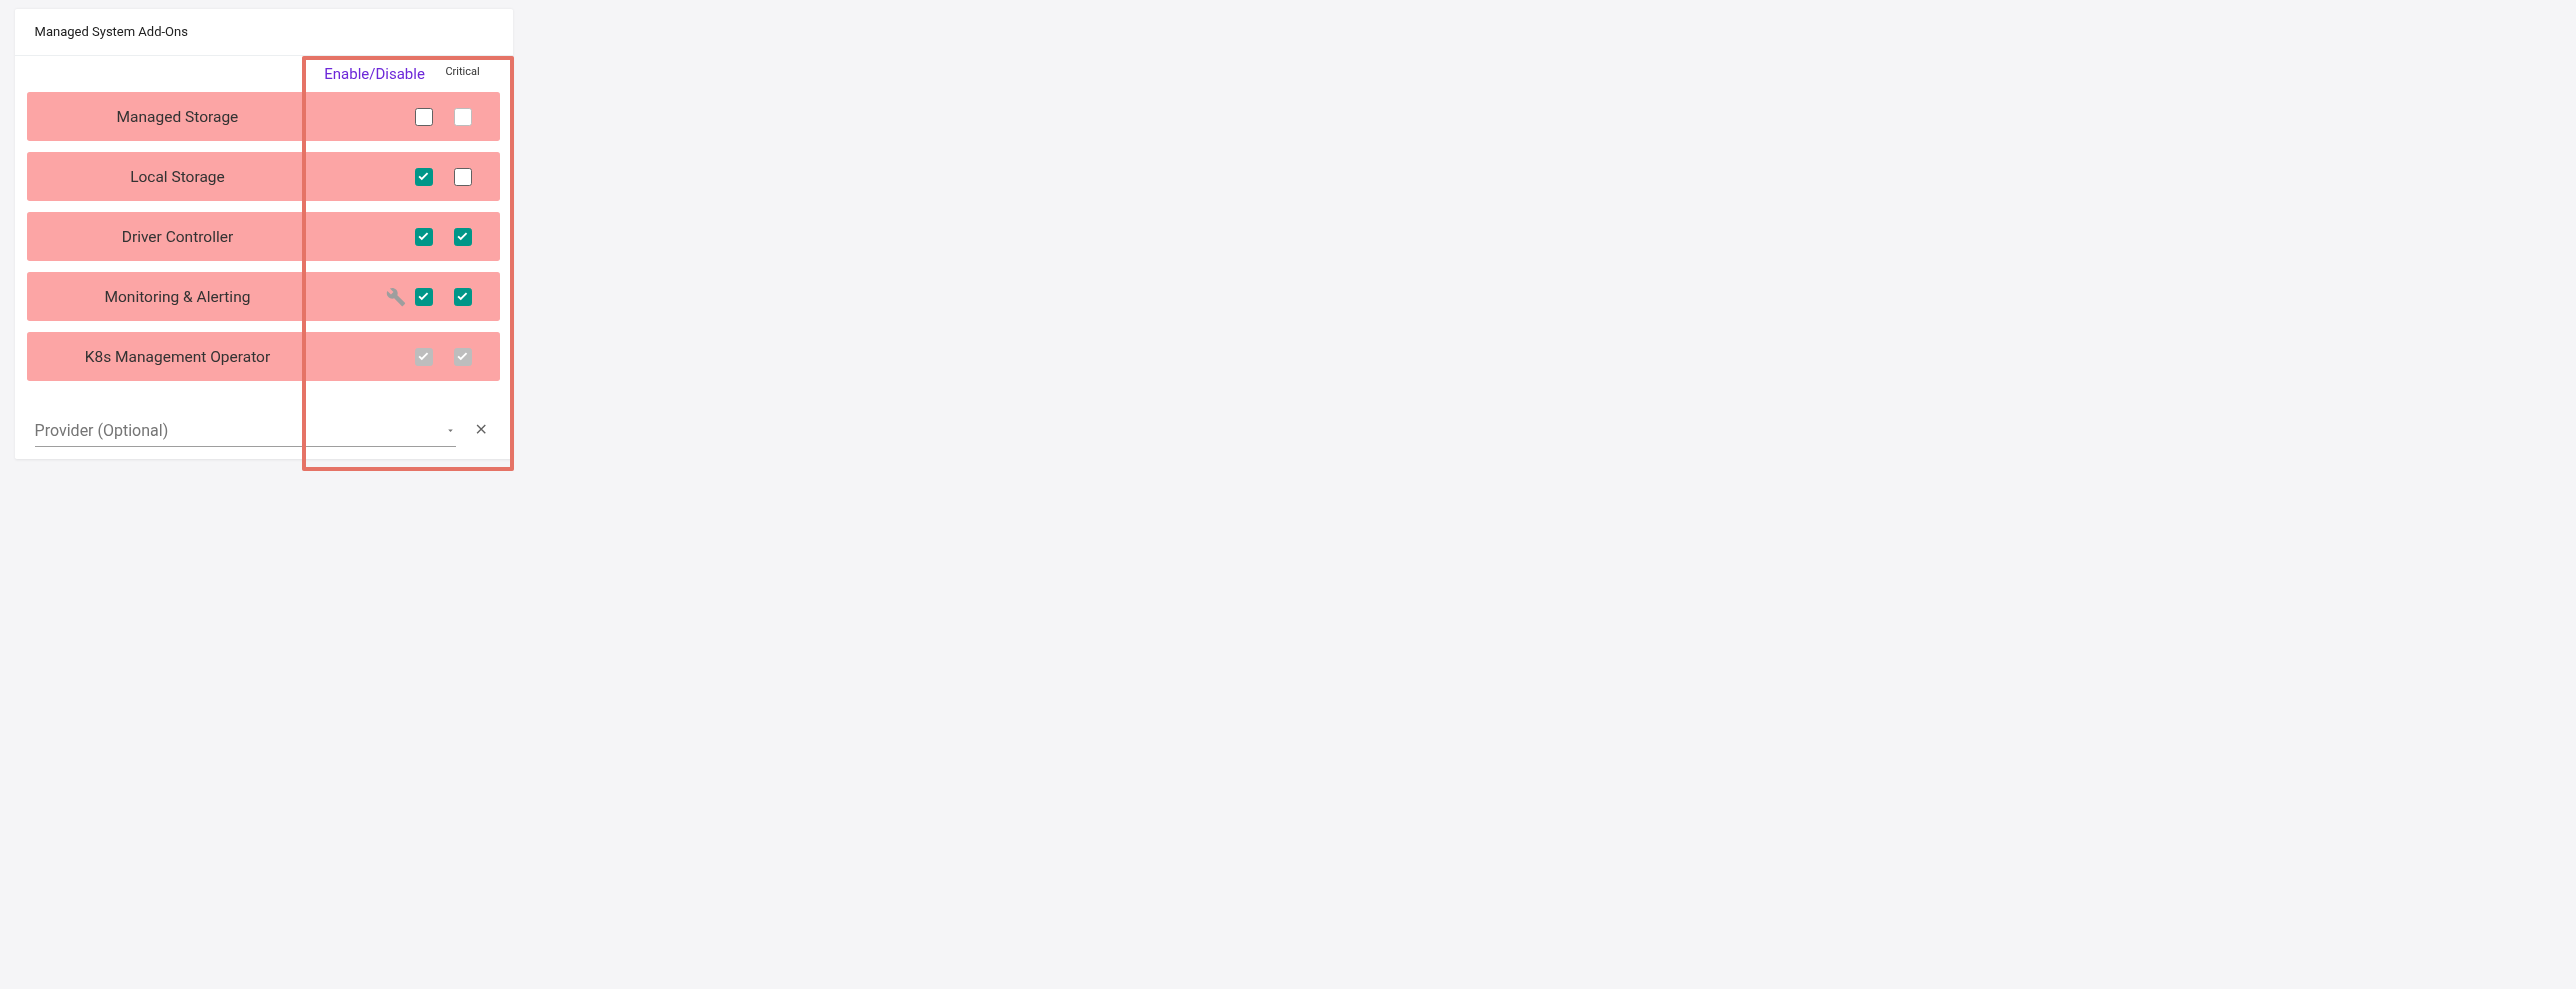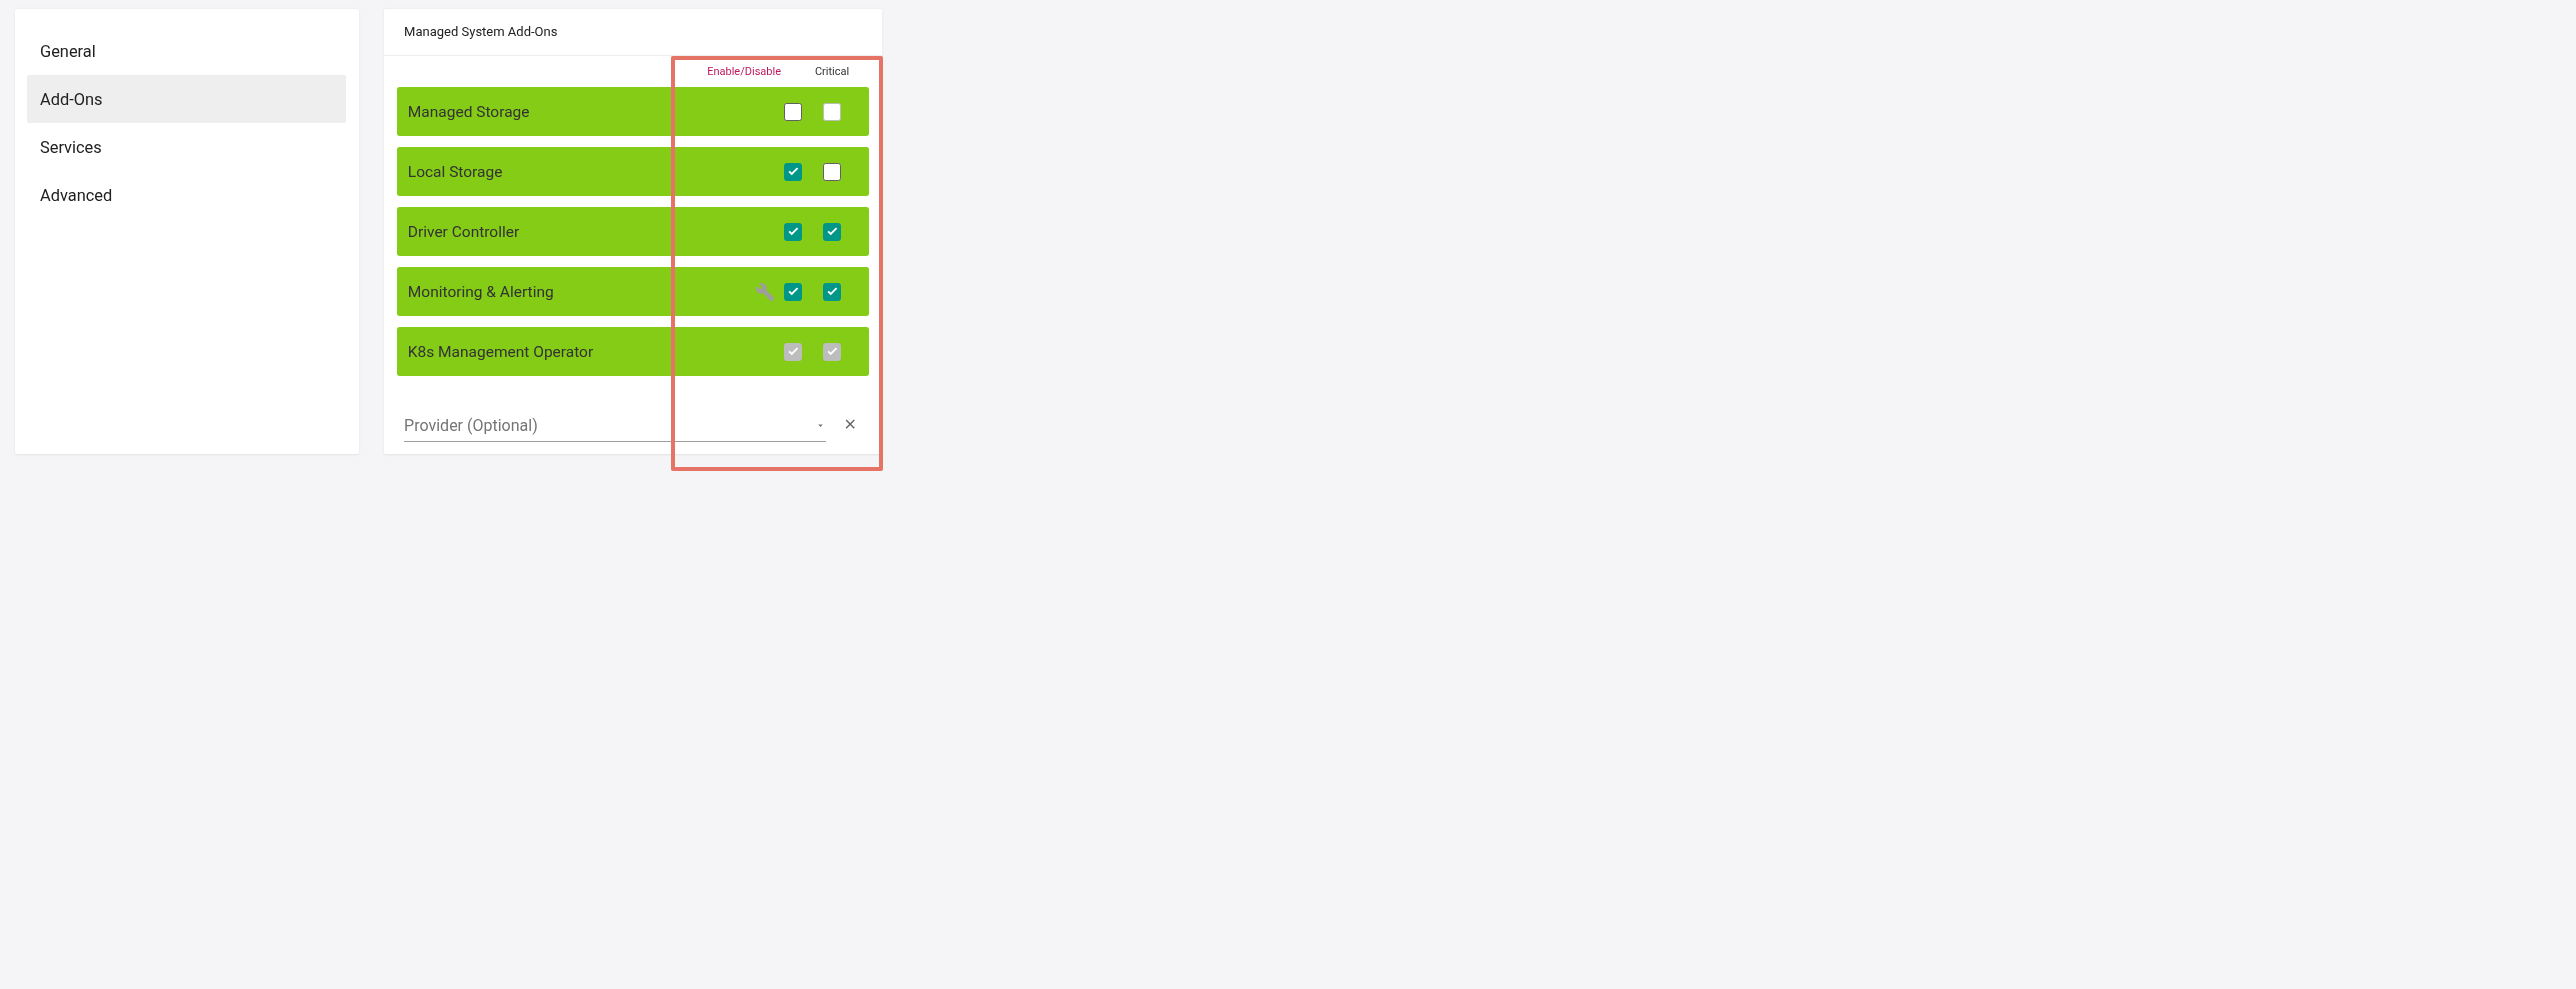--- a/index.html
+++ b/index.html
@@ -48,38 +48,39 @@
     border-bottom: 0.9px solid #eceff1;
   }
   .addon-header-row {
     display: flex;
     justify-content: flex-end;
     padding: 9px 20px 7.3px 20px;
   }
   .addon-header-enable {
     width: 116px;
     text-align: center;
-    font-size: 11px;
-    color: #be185d;
+    font-size: 15px;
+    color: #6d28d9;
   }
   .addon-header-critical {
     width: 60px;
     text-align: center;
     font-size: 11px;
     color: #333;
   }
   .addon-list { padding: 1.8px 12.7px 7.3px 12.7px; }
   .addon-row {
     display: flex;
     align-items: center;
-    background: #84cc16;
+    background: #fca5a5;
     border-radius: 2.7px;
     margin-bottom: 11px;
     height: 49px;
     padding: 0 7.3px 0 11px;
+    text-align: center;
   }
   .addon-label {
     flex: 1;
     font-size: 15.5px;
     color: #333;
   }
   .addon-cell-enable {
     width: 116px;
     display: flex;
     justify-content: flex-end;
@@ -164,26 +165,20 @@
     color: #757575;
     font-size: 13.6px;
     max-width: 509px;
   }
 </style>
 </head>
 <body>
 
 <div class="page">
 
-  <div class="sidebar" id="sidebar">
-      <div class="sidebar-item"><span>General</span></div>
-      <div class="sidebar-item active"><span>Add-Ons</span></div>
-      <div class="sidebar-item"><span>Services</span></div>
-      <div class="sidebar-item"><span>Advanced</span></div>
-    </div>
 
   <div class="main">
     <div class="panel-title">Managed System Add-Ons</div>
 
     <div class="addon-header-row">
       <div class="addon-header-enable">Enable/Disable</div>
       <div class="addon-header-critical">Critical</div>
     </div>
 
     <div class="addon-list" id="addon-list">

